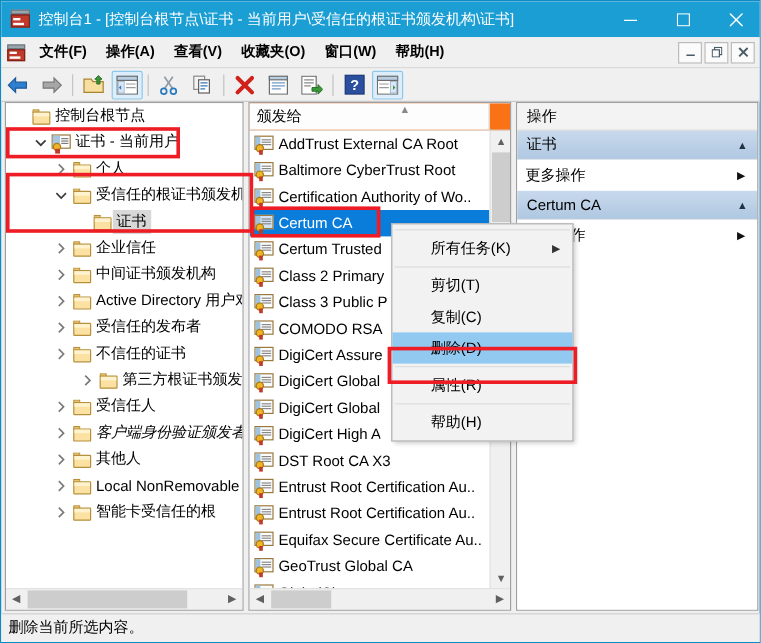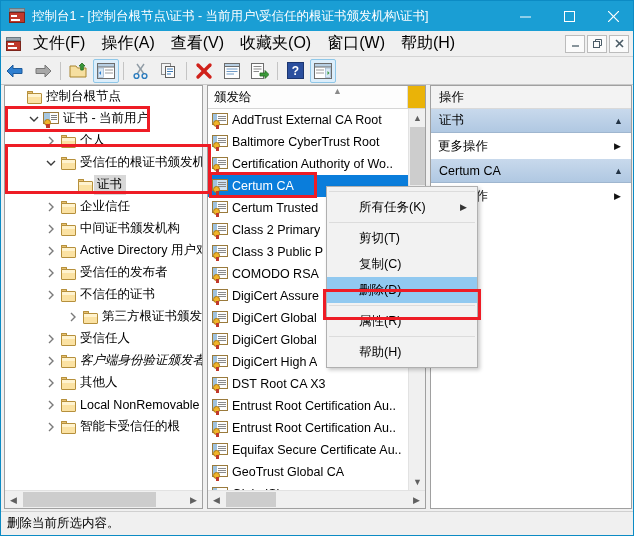--- a/index.html
+++ b/index.html
@@ -97,24 +97,25 @@
     align-items: center;
     box-sizing: border-box;
   }
   .menubar-icon {
     margin-left: 5px;
     margin-right: 4px;
     flex: none;
   }
   .menu-item {
     padding: 4px 8px;
-    font-size: 16px;
+    font-size: 12px;
     color: #000;
     white-space: nowrap;
     cursor: default;
+    font-weight: bold;
   }
   .menu-spacer { flex: 1 1 auto; }
   .mdi-buttons {
     display: flex;
     gap: 2px;
     margin-right: 6px;
     flex: none;
   }
   .mdi-btn {
     width: 20px; height: 18px;
@@ -275,21 +276,21 @@
     width:4px; height:4px;
     background:#c0392b;
   }
 
   
   .list-header {
     position: absolute;
     left: 0; top: 0;
     right: 0;
     height: 23px;
-    background: #eab308;
+    background: #f97316;
     border-bottom: 1px solid #d6d6d6;
     box-sizing: border-box;
   }
   .col-head {
     position: absolute;
     left: 0; top: 0;
     width: 200px; height: 22px;
     border-right: 1px solid #dcdcdc;
     box-sizing: border-box;
     display: flex;

